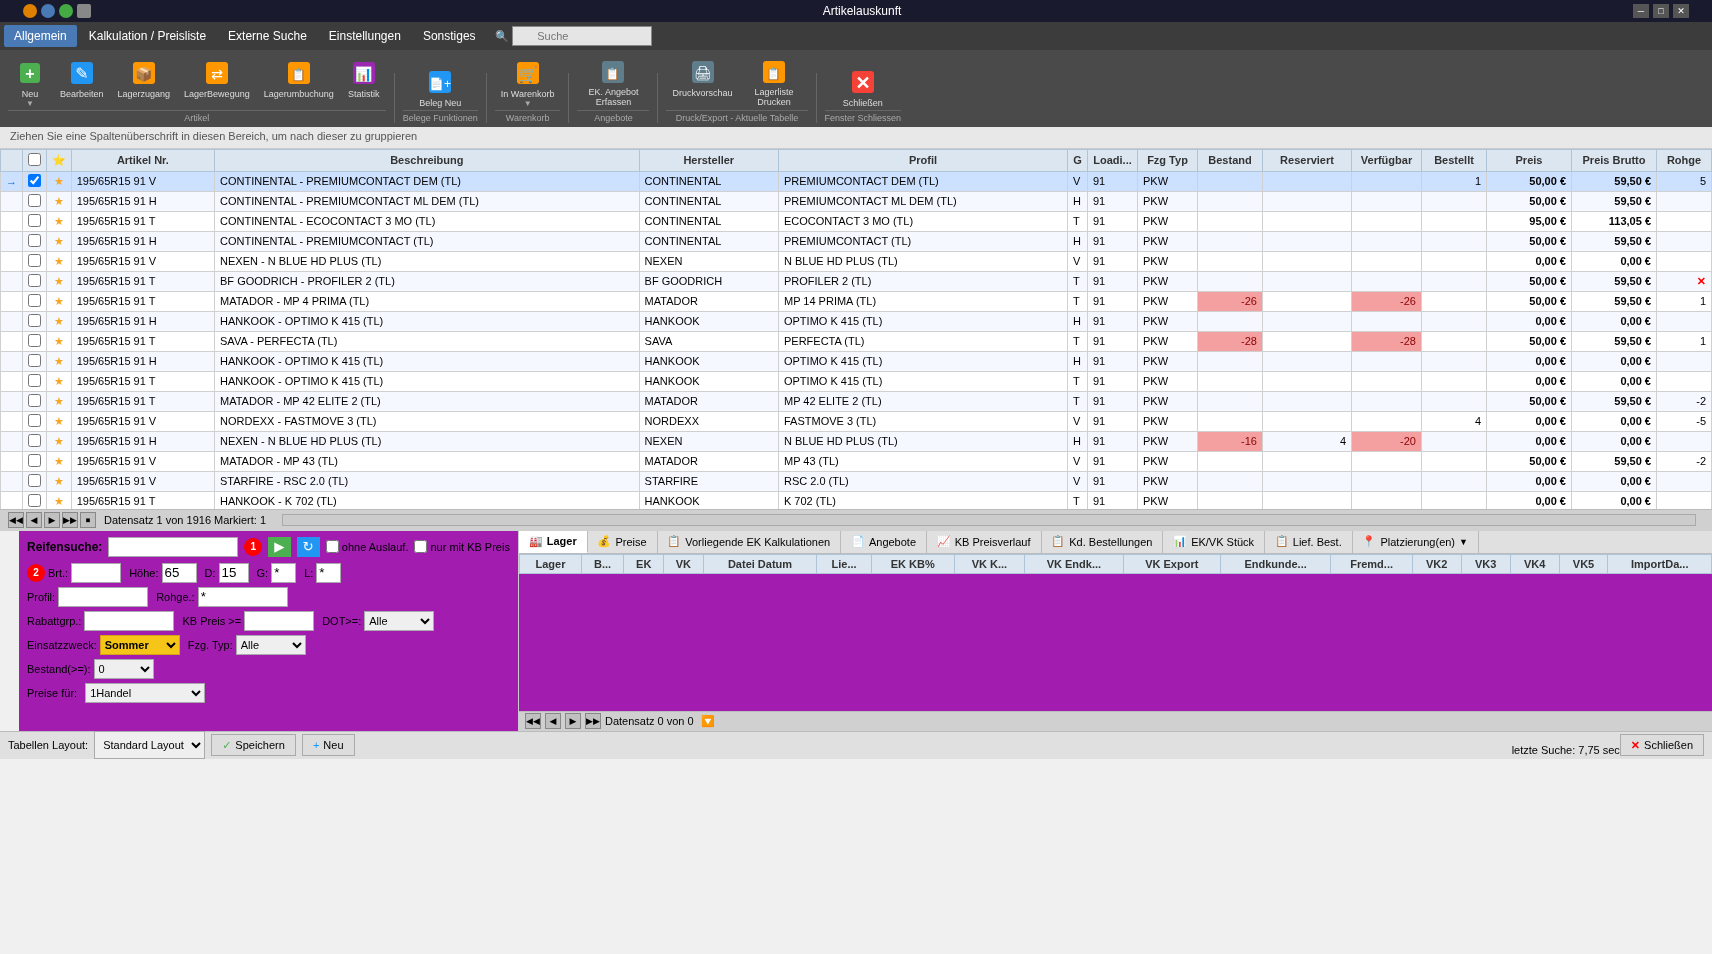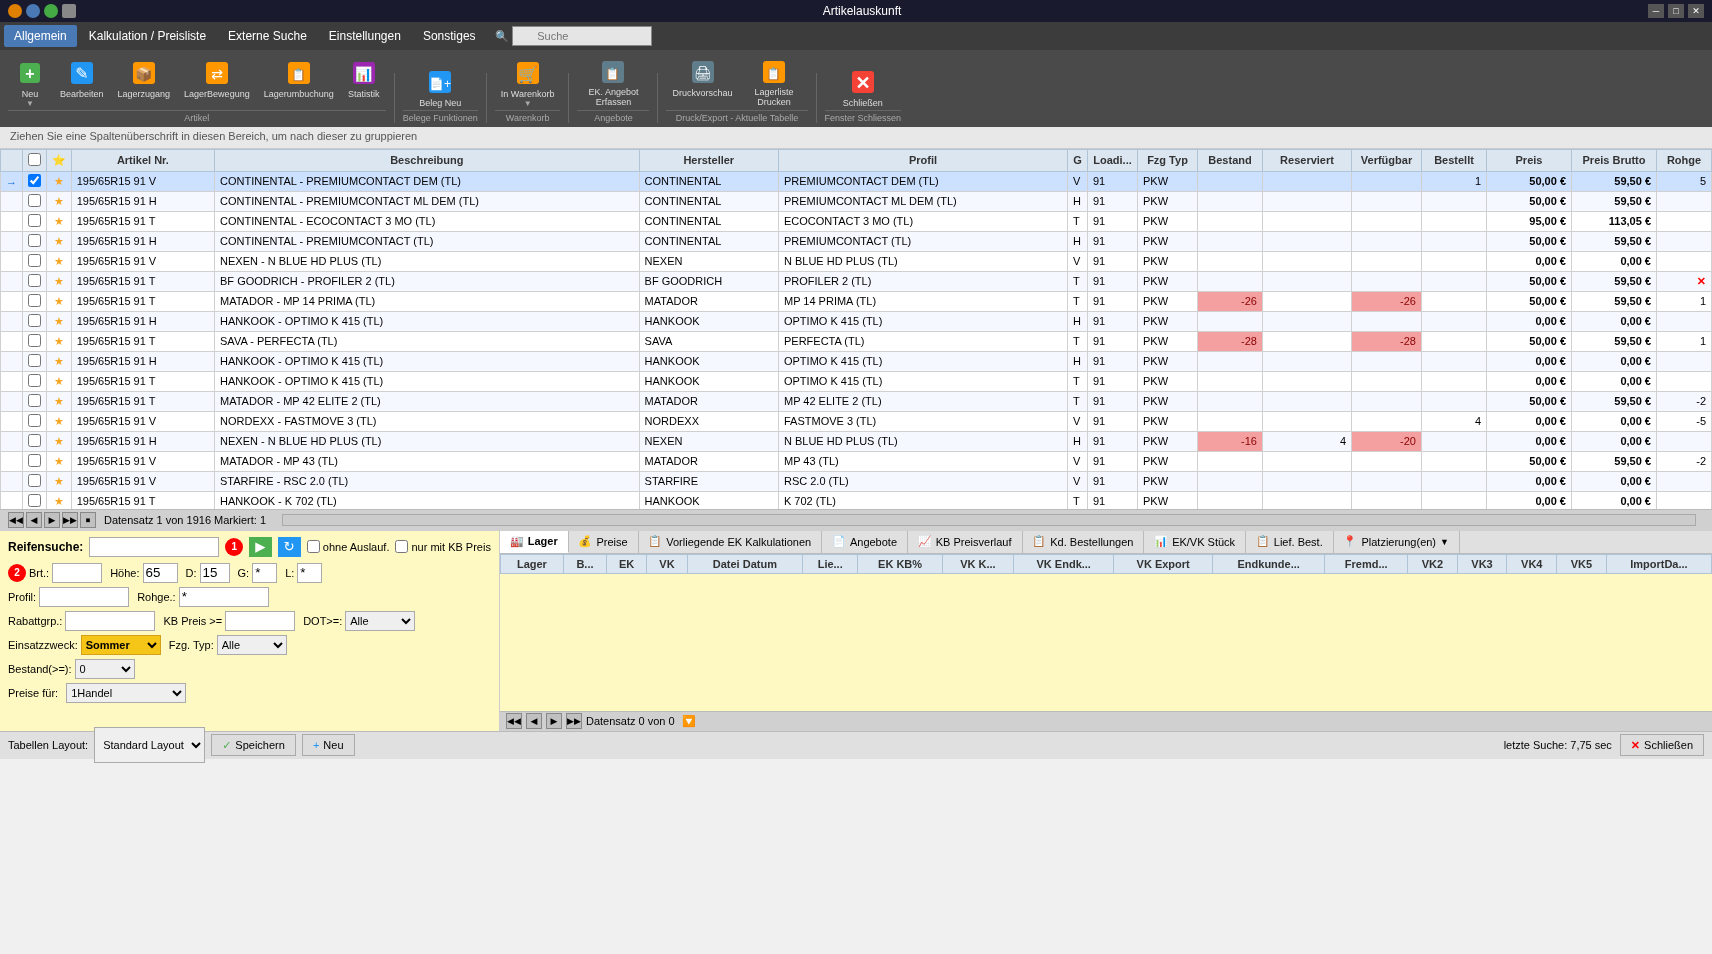--- a/index.html
+++ b/index.html
@@ -1,19 +1,19 @@
 <!DOCTYPE html>
 <html><head>
   <meta charset="utf-8">
   <style>
     * { box-sizing: border-box; margin: 0; padding: 0; }
     body { font-family: 'Segoe UI', Tahoma, Arial, sans-serif; font-size: 11px; background: #f0f0f0; overflow: hidden; width: 1712px; height: 954px; }
 
     
-    .title-bar { background: #1a1a2e; color: #fff; height: 22px; display: flex; align-items: center; justify-content: space-between; padding: 0 8px; }
+    .title-bar { background: #1a1a2e; color: #fff; height: 22px; display: flex; align-items: center; justify-content: space-between; padding: 0 23px; }
     .title-bar-title { flex: 1; text-align: center; font-size: 12px; }
     .title-bar-controls { display: flex; gap: 4px; }
     .title-bar-btn { width: 16px; height: 14px; background: #555; border: none; color: #fff; font-size: 9px; cursor: pointer; display: flex; align-items: center; justify-content: center; }
 
     
     .menu-bar { background: #3c3c3c; display: flex; align-items: center; height: 28px; gap: 2px; padding: 0 4px; }
     .menu-item { color: #fff; padding: 4px 10px; cursor: pointer; font-size: 12px; border-radius: 2px; }
     .menu-item:hover, .menu-item.active { background: #5a5a5a; }
     .menu-item.active { background: #4a7ab5; }
     .search-box { margin-left: 8px; display: flex; align-items: center; }
@@ -39,22 +39,22 @@
     .nav-btn { width: 16px; height: 16px; background: #c0c0c0; border: 1px solid #888; display: flex; align-items: center; justify-content: center; font-size: 9px; cursor: pointer; }
 
     
     .tab-bar { display: flex; background: #e0e0e0; border-bottom: 1px solid #bbb; overflow-x: auto; }
     .tab { padding: 4px 10px; cursor: pointer; font-size: 11px; border-right: 1px solid #bbb; white-space: nowrap; display: flex; align-items: center; gap: 4px; }
     .tab.active { background: #fff; border-bottom: 1px solid #fff; font-weight: bold; }
 
     
     .footer-bar { background: #e0e0e0; height: 28px; display: flex; align-items: center; padding: 0 8px; justify-content: space-between; border-top: 1px solid #bbb; }
     .footer-left { display: flex; align-items: center; gap: 6px; }
-    .footer-right { display: flex; align-items: center; gap: 8px; font-size: 11px; }
-    .layout-select { font-size: 11px; border: 1px solid #aaa; padding: 2px 4px; height: 36px; }
+    .footer-right { display: flex; align-items: flex-end; gap: 0; font-size: 11px; }
+    .layout-select { font-size: 11px; border: 1px solid #aaa; padding: 2px 4px; height: 28px; }
     .footer-btn { background: #ddd; border: 1px solid #aaa; padding: 2px 10px; font-size: 11px; cursor: pointer; height: 22px; display: flex; align-items: center; gap: 4px; }
     .close-btn-red { color: red; font-weight: bold; }
 
     
     .main-content { overflow: auto; height: 350px; }
 
     
     .badge { background: red; color: white; border-radius: 50%; width: 18px; height: 18px; display: inline-flex; align-items: center; justify-content: center; font-size: 10px; font-weight: bold; }
 
     
@@ -401,21 +401,21 @@
           <td class="num-col"></td>
           <td class="price-col">50,00 €</td>
           <td class="price-col">59,50 €</td>
           <td class="num-col"><span class="red-x">✕</span></td>
         </tr>
         <tr>
           <td class="check-col"><span class="row-arrow"></span></td>
           <td class="check-col"><input type="checkbox" style=""></td>
           <td class="check-col" style="color:#f5a623;">★</td>
           <td>195/65R15 91 T</td>
-          <td>MATADOR - MP 14 PRIMA (TL)</td>
+          <td>MATADOR - MP 4 PRIMA (TL)</td>
           <td>MATADOR</td>
           <td>MP 14 PRIMA (TL)</td>
           <td>T</td>
           <td>91</td>
           <td>PKW</td>
           <td class="num-col negative-cell">-26</td>
           <td class="num-col"></td>
           <td class="num-col negative-cell">-26</td>
           <td class="num-col"></td>
           <td class="price-col">50,00 €</td>
@@ -624,21 +624,21 @@
     <button class="nav-btn">▶</button>
     <button class="nav-btn">▶▶</button>
     <button class="nav-btn">⏹</button>
   </div>
   <span>Datensatz 1 von 1916 Markiert: 1</span>
   <div style="flex:1;overflow:hidden;height:12px;background:#ccc;border:1px solid #aaa;margin:0 8px;">
     <div style="width:0%;height:100%;background:#aaa;"></div>
   </div>
 </div>
 
-<div style="display:flex;height:200px;background:#fef9c3;">
+<div style="display:flex;height:200px;background:#a21caf;margin-left:19px;">
 
   <div style="width:500px;border-right:1px solid #ccc;padding:6px 8px;">
     <div style="display:flex;align-items:center;gap:6px;margin-bottom:6px;">
       <span style="font-weight:bold;font-size:12px;">Reifensuche:</span>
       <input type="text" style="width: 130px; height: 20px; border: 1px solid rgb(170, 170, 170); padding: 2px 4px; font-size: 11px;">
       <div class="badge">1</div>
       <button style="background:#4CAF50;border:none;color:white;padding:2px 6px;cursor:pointer;height:20px;">▶</button>
       <button style="background:#2196F3;border:none;color:white;padding:2px 6px;cursor:pointer;height:20px;">↻</button>
       <label style="display:flex;align-items:flex-end;gap:3px;">
         <input type="checkbox" style="">

